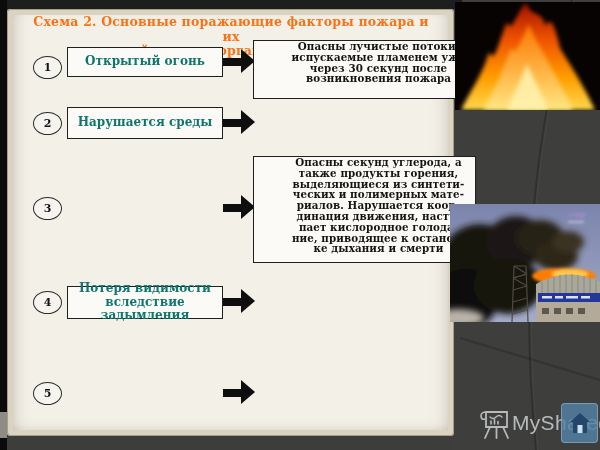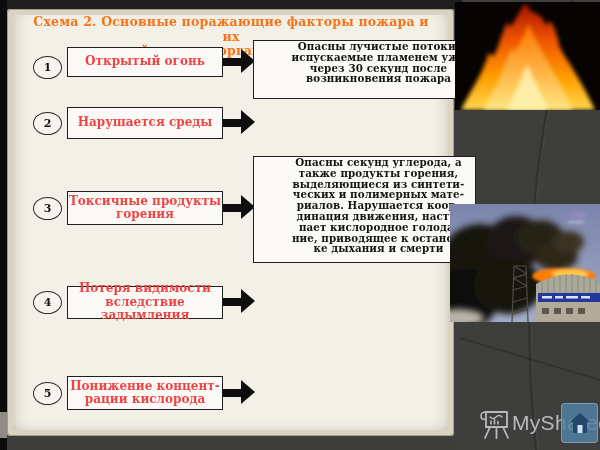--- a/index.html
+++ b/index.html
@@ -18,21 +18,21 @@
                    inset 0 -10px 14px -8px rgba(110,100,80,.35);}
   .title{position:absolute;left:30px;top:15px;width:402px;text-align:center;
          font-weight:bold;font-size:12.5px;line-height:14.5px;color:#f97316;
          white-space:pre-line;letter-spacing:.2px;}
   .circle{position:absolute;left:33px;width:27px;height:21px;border:1.4px solid #2a2a2a;
           border-radius:50%;display:flex;align-items:center;justify-content:center;
           font-weight:bold;font-size:11px;color:#141414;background:#f6f4ee;}
   .fbox{position:absolute;left:67px;width:154px;border:1.4px solid #1f1f1f;background:#fbfaf6;
         display:flex;align-items:center;justify-content:center;}
   .fbox span{white-space:pre-line;text-align:center;font-weight:bold;font-size:12px;
-        line-height:13.5px;color:#ef4444;}
+        line-height:13.5px;color:#0f766e;}
   .arrow{position:absolute;left:223px;width:32px;height:25px;}
   .arrow .shaft{position:absolute;left:0;top:8.5px;width:19px;height:8.5px;background:#0e0e0e;}
   .arrow .head{position:absolute;left:18px;top:0;width:0;height:0;
         border-top:12.5px solid transparent;border-bottom:12.5px solid transparent;
         border-left:14px solid #0e0e0e;}
   .ebox{position:absolute;left:253px;width:193px;border:1.5px solid #1f1f1f;background:#fbfaf6;
         display:flex;align-items:flex-start;justify-content:center;padding-left:28px;}
   .ebox span{white-space:pre-line;text-align:center;font-weight:bold;font-size:10.3px;
         line-height:10.8px;color:#141414;letter-spacing:.1px;}
   
@@ -95,24 +95,20 @@
       <span>Нарушается среды</span>
     </div>
   <div class="arrow" style="top:110px">
       <span class="shaft"></span>
       <span class="head"></span>
     </div>
 
   <div class="circle" style="top:197px">
       <span>3</span>
     </div>
-  <div class="fbox" style="top:191px;height:32px">
-      <span>Токсичные продукты
-горения</span>
-    </div>
   <div class="arrow" style="top:195px">
       <span class="shaft"></span>
       <span class="head"></span>
     </div>
   <div class="ebox" style="top:156px;height:105px">
       <span>Опасны секунд углерода, а
 также продукты горения,
 выделяющиеся из синтети-
 ческих и полимерных мате-
 риалов. Нарушается коор-
@@ -129,24 +125,20 @@
       <span>Потеря видимости
 вследствие задымления</span>
     </div>
   <div class="arrow" style="top:289px">
       <span class="shaft"></span>
       <span class="head"></span>
     </div>
 
   <div class="circle" style="top:382px">
       <span>5</span>
-    </div>
-  <div class="fbox" style="top:376px;height:32px">
-      <span>Понижение концент-
-рации кислорода</span>
     </div>
   <div class="arrow" style="top:380px">
       <span class="shaft"></span>
       <span class="head"></span>
     </div>
 
   <svg class="photo-flame" viewBox="0 0 145 108">
     <defs>
       <linearGradient id="fg1" x1="0" y1="0" x2="0" y2="1">
         <stop offset="0" stop-color="#a31200"></stop>

